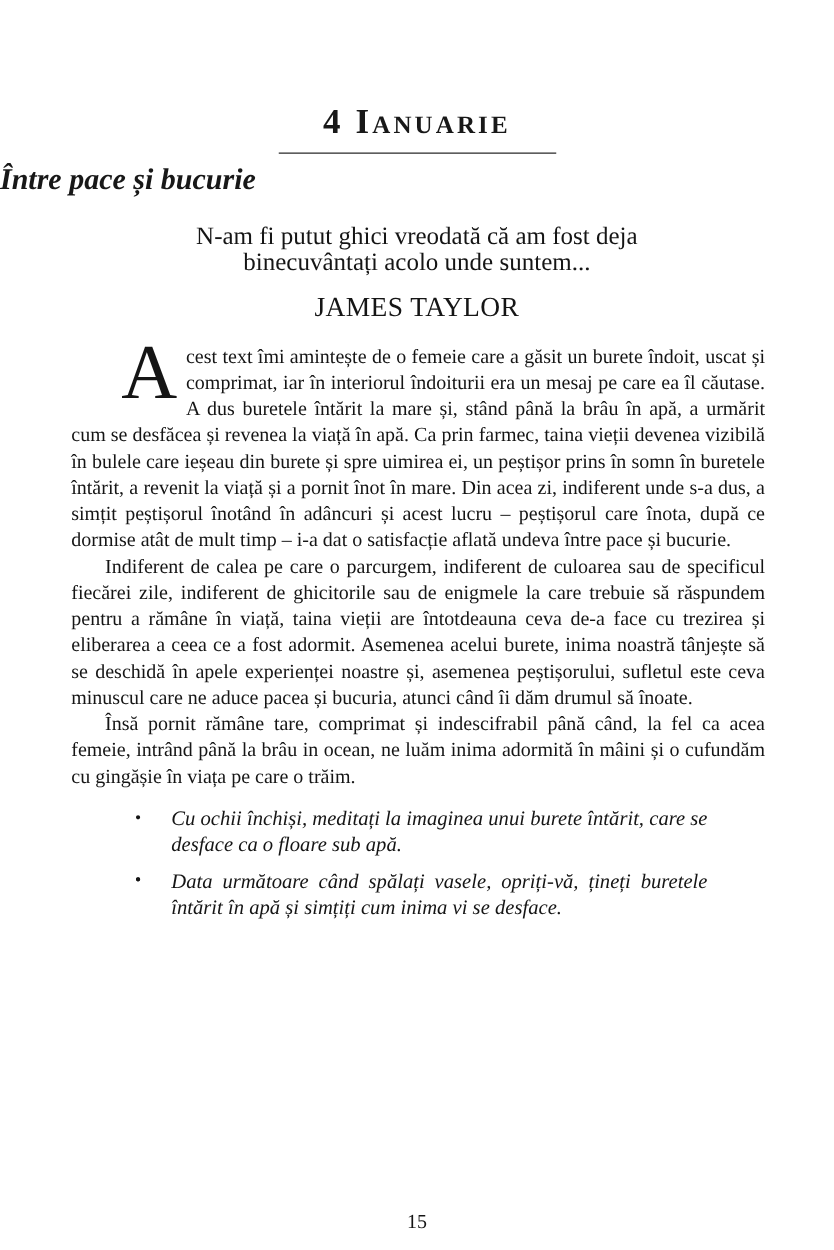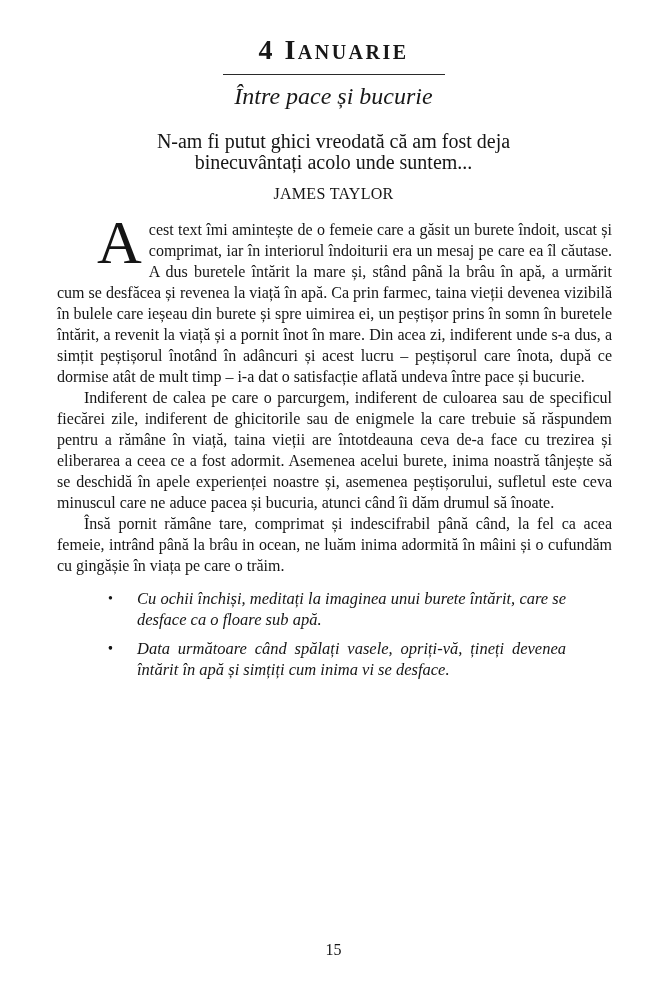--- a/index.html
+++ b/index.html
@@ -10,58 +10,58 @@
   .page {
     position: relative;
     width: 667px;
     height: 1000px;
     margin: 0 auto;
     background: #ffffff;
     color: #151515;
     font-family: "Liberation Serif", "DejaVu Serif", serif;
     overflow: hidden;
     box-sizing: border-box;
-    padding-top: 36px;
+    padding-top: 84px;
   }
   .chapter-heading {
     margin: 0;
     text-align: center;
     font-size: 28px;
     line-height: 1;
     font-weight: 600;
     font-variant-caps: small-caps;
     letter-spacing: 2.5px;
     color: #181818;
   }
   .heading-rule {
     width: 222px;
     margin: 10px auto 6px auto;
     border: none;
     border-top: 1.5px solid #2a2a2a;
   }
   .chapter-title {
     margin: 0;
-    text-align: center;
+    text-align: left;
     font-size: 24px;
     line-height: 1.25;
     font-style: italic;
-    font-weight: 400;
+    font-weight: 700;
     color: #181818;
   }
   .epigraph {
     max-width: 455px;
     margin: 20px auto 12px auto;
     text-align: center;
     font-size: 20px;
     line-height: 21px;
   }
   .epigraph-author {
     margin-top: 7px;
     text-align: center;
-    font-size: 16px;
+    font-size: 22px;
     letter-spacing: 0.3px;
   }
   .body-text {
     margin: 16px 55px 0 57px;
     text-align: justify;
     font-size: 16px;
     line-height: 21px;
   }
   .body-text p {
     margin: 0;
@@ -93,21 +93,21 @@
   }
   .bullet-icon {
     position: absolute;
     left: 0;
     top: 0;
     font-style: normal;
     font-size: 14px;
   }
   .page-number {
     position: absolute;
-    top: 941px;
+    top: 969px;
     left: 0;
     width: 100%;
     text-align: center;
     font-size: 16px;
   }
 </style>
 </head>
 <body>
 
 <div class="page">
@@ -131,21 +131,21 @@
     <p class="para-indent">Însă pornit rămâne tare, comprimat și indescifrabil până când, la fel ca acea femeie, intrând până la brâu in ocean, ne luăm inima adormită în mâini și o cufundăm cu gingășie în viața pe care o trăim.</p>
 
     <ul class="exercise-list">
       <li class="exercise-item">
         <span class="bullet-icon">•</span><span>Cu ochii închiși, meditați la imaginea unui burete întărit, care se desface ca o floare sub apă.</span>
       </li>
       <li class="exercise-item">
         <span class="bullet-icon">•</span>
       </li>
       <li class="exercise-item">
-        <span class="bullet-icon">•</span><span>Data următoare când spălați vasele, opriți-vă, țineți devenea întărit în apă și simțiți cum inima vi se desface.</span>
+        <span class="bullet-icon">•</span><span>Data următoare când spălați vasele, opriți-vă, țineți buretele întărit în apă și simțiți cum inima vi se desface.</span>
       </li>
     </ul>
 
   </div>
 
   <div class="page-number">15</div>
 
 </div>
 
 </body></html>

